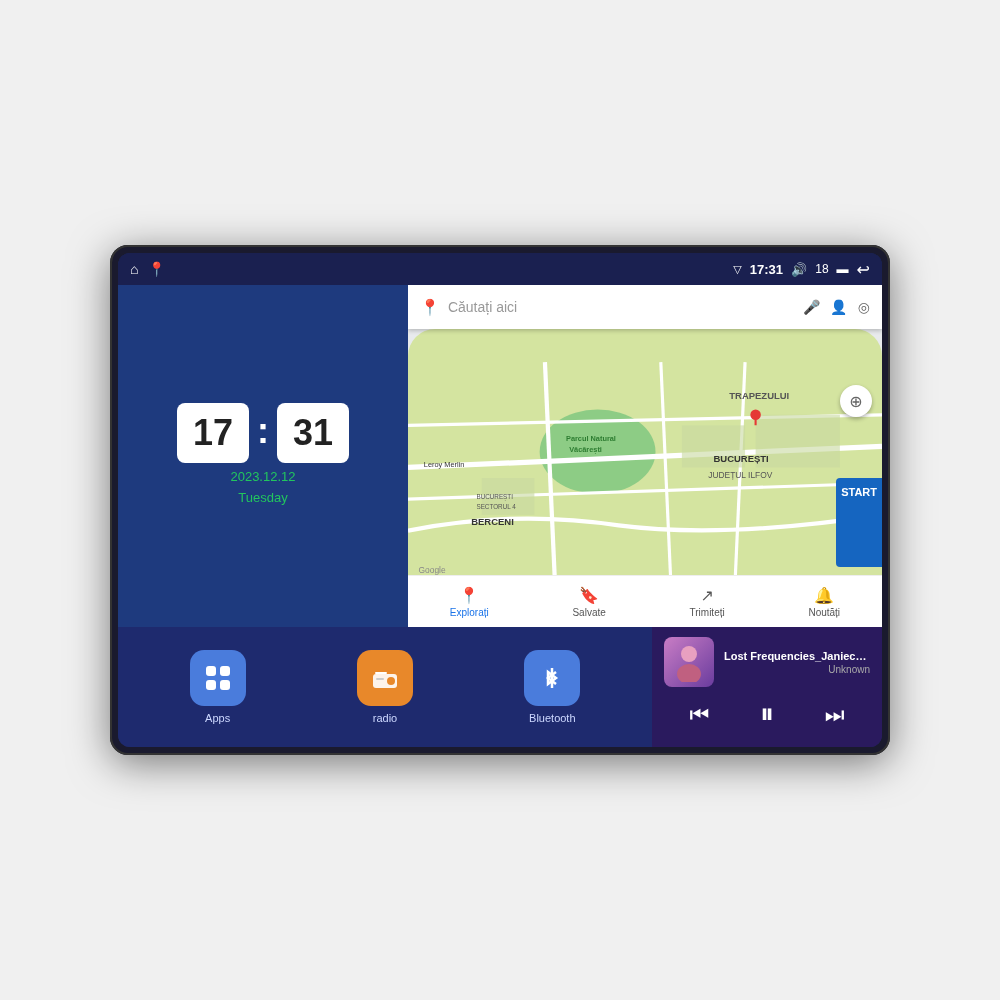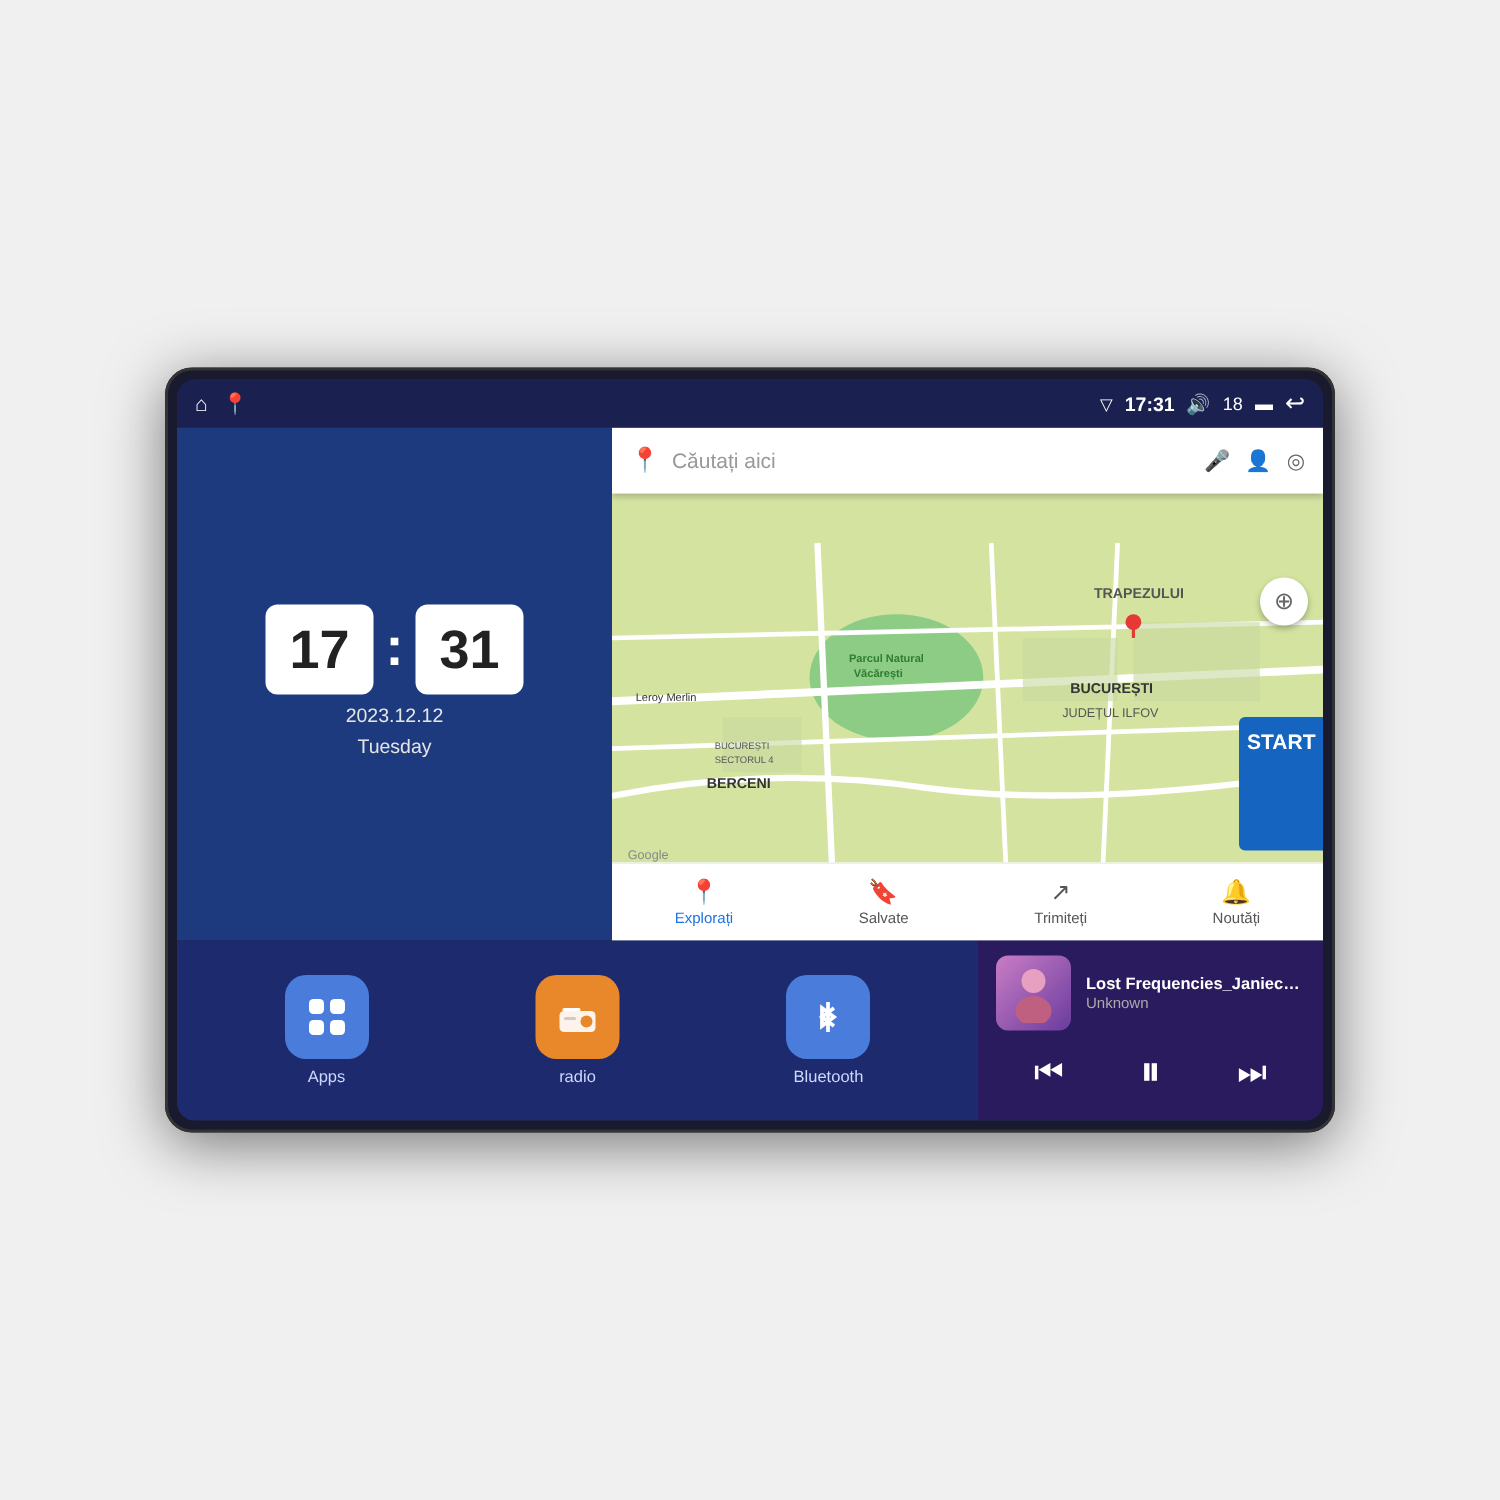--- a/index.html
+++ b/index.html
@@ -115,21 +115,21 @@
     }
 
     .clock-colon {
       color: white;
       font-size: 36px;
       font-weight: bold;
       margin-bottom: 4px;
     }
 
     .clock-date {
-      color: #e5e5e5;
+      color: #22c55e;
       font-size: 13px;
       text-align: center;
       line-height: 1.6;
     }
 
     
     .map-panel {
       flex: 1;
       background: #e8eaed;
       position: relative;
@@ -170,20 +170,21 @@
       color: #666;
       font-size: 14px;
     }
 
     .map-bg {
       flex: 1;
       margin-top: 44px;
       background: #d4e4a0;
       position: relative;
       overflow: hidden;
+      border-radius: 27px;
     }
 
     .map-nav-bottom {
       position: absolute;
       bottom: 0;
       left: 0;
       right: 0;
       height: 52px;
       background: white;
       display: flex;
@@ -325,20 +326,21 @@
       font-weight: bold;
       white-space: nowrap;
       overflow: hidden;
       text-overflow: ellipsis;
     }
 
     .music-artist {
       color: #aaa;
       font-size: 10px;
       margin-top: 2px;
+      text-align: right;
     }
 
     .music-controls {
       display: flex;
       align-items: center;
       justify-content: space-around;
       padding: 6px 0;
     }
 
     .ctrl-btn {
@@ -439,21 +441,21 @@
               <text x="65" y="139" font-size="6" fill="#555">SECTORUL 4</text>
 
               <circle cx="330" cy="50" r="5" fill="#e53935"></circle>
               <line x1="330" y1="50" x2="330" y2="60" stroke="#e53935" stroke-width="2"></line>
 
               <text x="10" y="200" font-size="8" fill="#888">Google</text>
             </svg>
 
             <div class="map-zoom-btn">⊕</div>
 
-            <div class="map-start-btn" style="position:absolute;right:0;bottom:60px;background:#1565c0;color:white;font-size:14px;font-weight:bold;padding:8px 5px;border-radius:4px 0 0 4px;">START</div>
+            <div class="map-start-btn" style="position:absolute;right:0;bottom:60px;background:#1565c0;color:white;font-size:11px;font-weight:bold;padding:8px 5px;border-radius:4px 0 0 4px;">START</div>
           </div>
 
           <div class="map-nav-bottom">
             <div class="map-nav-item active">
               <span class="map-nav-icon">📍</span>
               <span>Explorați</span>
             </div>
             <div class="map-nav-item">
               <span class="map-nav-icon">🔖</span>
               <span>Salvate</span>

